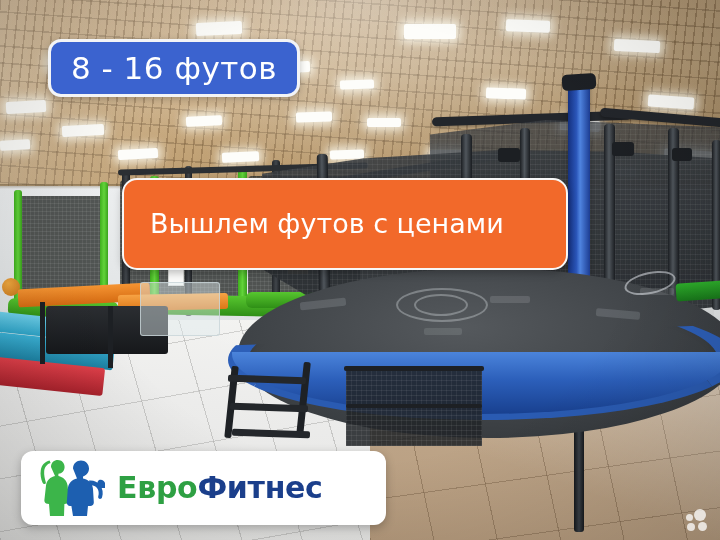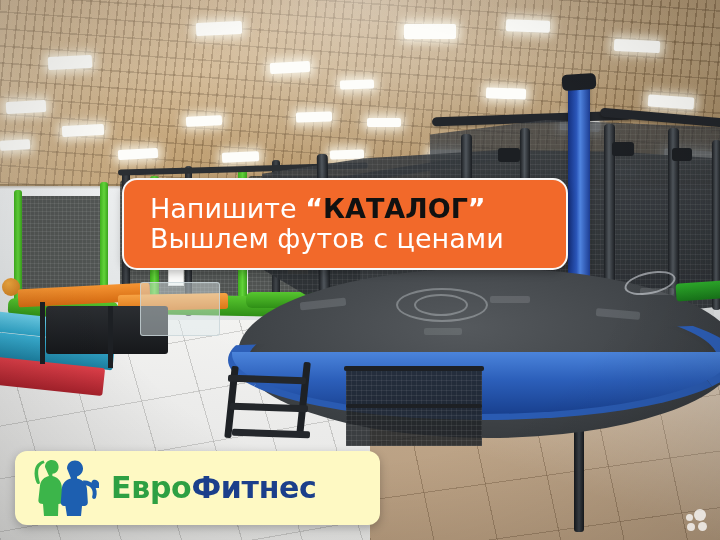--- a/index.html
+++ b/index.html
@@ -180,22 +180,22 @@
   }
   .cta-line1 b{ color:#111111; font-weight:bold; }
   .cta-q{ color:#ffffff; font-weight:bold; }
   .cta-line2{
     font-family:"DejaVu Sans", sans-serif;
     font-size:27px; color:#ffffff; line-height:1.12; white-space:nowrap;
   }
 
   
   .logo-card{
-    position:absolute; left:15px; top:451px; width:365px; height:74px;
-    background:#fef9c3;
+    position:absolute; left:21px; top:451px; width:365px; height:74px;
+    background:#ffffff;
     border-radius:12px;
     box-shadow:0 3px 10px rgba(0,0,0,.25);
     display:flex; align-items:center; padding-left:16px; gap:12px;
     overflow:hidden;
   }
   .logo-figs{ width:68px; height:56px; flex:0 0 auto; }
   .logo-text{ display:flex; flex-direction:column; justify-content:center; }
   .logo-top{ font-size:30px; font-weight:bold; line-height:1.02; white-space:nowrap;
     font-family:"DejaVu Sans", sans-serif; letter-spacing:-.3px;}
   .logo-evro{ color:#2ea043; }
@@ -346,25 +346,25 @@
                            rgba(34,37,41,.88);"></div>
     <div style="position:absolute;left:344px;top:366px;width:140px;height:5px;background:#1d2024;border-radius:2px;"></div>
     <div style="position:absolute;left:346px;top:404px;width:136px;height:4px;background:#1d2024;border-radius:2px;"></div>
 
     <div style="position:absolute;left:676px;top:282px;width:48px;height:18px;background:linear-gradient(180deg,#2eae2b,#18761a);border-radius:4px;transform:rotate(-4deg);"></div>
     <div style="position:absolute;left:624px;top:272px;width:52px;height:22px;border:2px solid rgba(225,230,235,.55);border-radius:50%;transform:rotate(-12deg);"></div>
 
     <div class="vignette"></div>
   </div>
 
+  <div class="badge-feet">
+    <span>8 - 16 футов</span>
+  </div>
 
   <div class="banner-cta">
-    <div class="cta-line1">
-      <span>Напишите </span><span class="cta-q">“</span><b>КАТАЛОГ</b><span class="cta-q">”</span>
-    </div>
     <div class="cta-line2">Вышлем футов с ценами</div>
   </div>
 
   <div class="logo-card">
     <svg class="logo-figs" viewBox="0 0 68 56">
 
       <g fill="#3cb54a">
         <path d="M14 7 C14 2.6 17.2 0 20.8 0 C24.6 0 27.6 2.8 27.6 7 C27.6 10.6 25 13.6 21.4 13.8
                  L21.4 16 C26 16.8 30 20.6 30.6 25.6 L32 40 C32.2 42 31 43.6 29 43.8 L27.4 44 L27 56
                  L13 56 L12 44 L10.4 43.8 C8.4 43.6 7.2 42 7.4 40 L9 25.6 C9.6 20.6 13.4 16.8 18 16 Z"></path>

